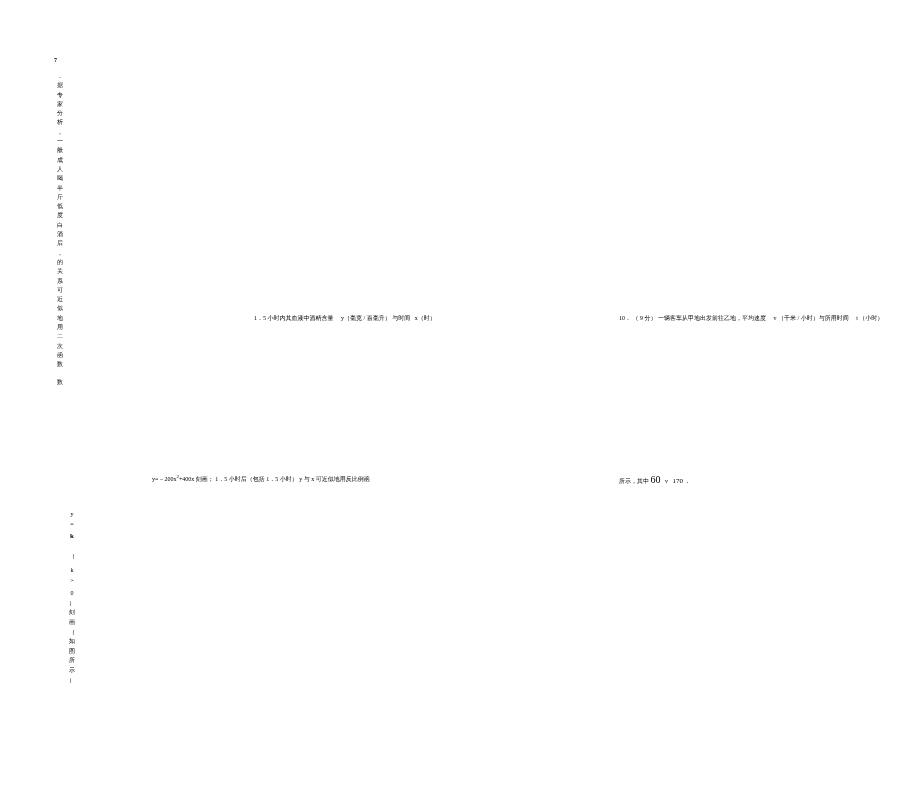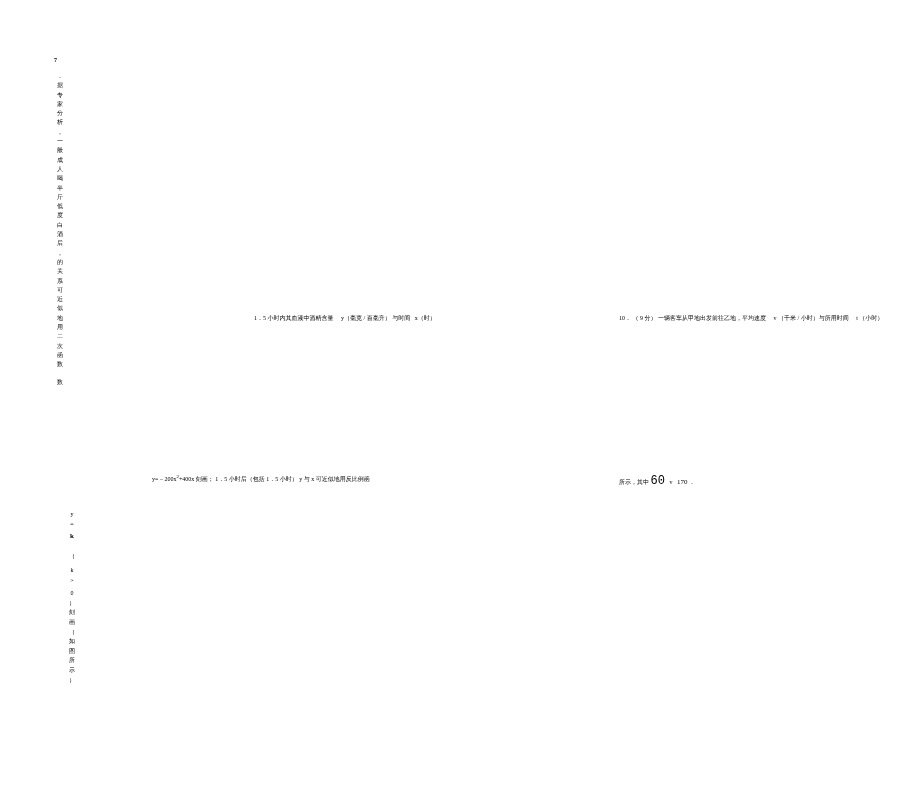--- a/index.html
+++ b/index.html
@@ -78,22 +78,21 @@
       left: 55px;
       top: 72px;
       width: 10px;
       font-size: 6px;
     }
     .vert-col div {
       text-align: center;
       line-height: 1.55;
     }
     .num60 {
-      font-size: 12px;
-      font-family: Liberation Mono, monospace;
+      font-size: 10px;
     }
     .num120 {
       font-size: 7px;
     }
     .sup {
       font-size: 5px;
       vertical-align: super;
     }
     .v-letter {
       margin-left: 6px;

